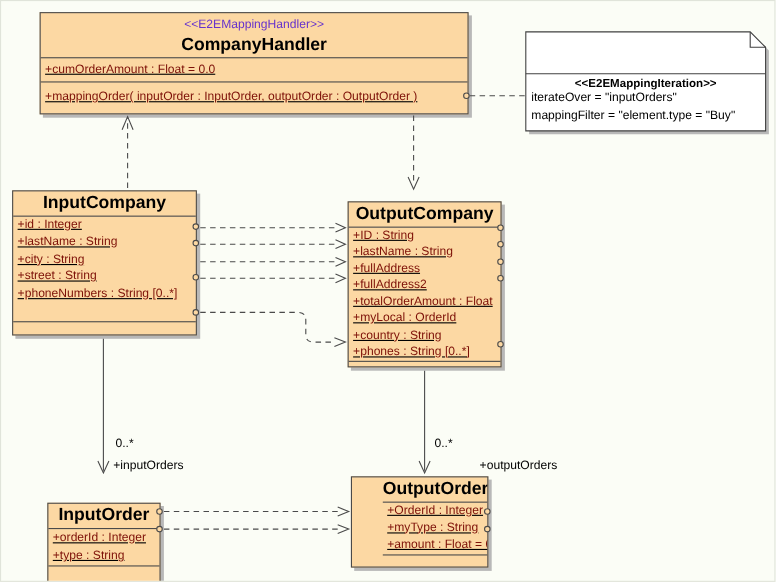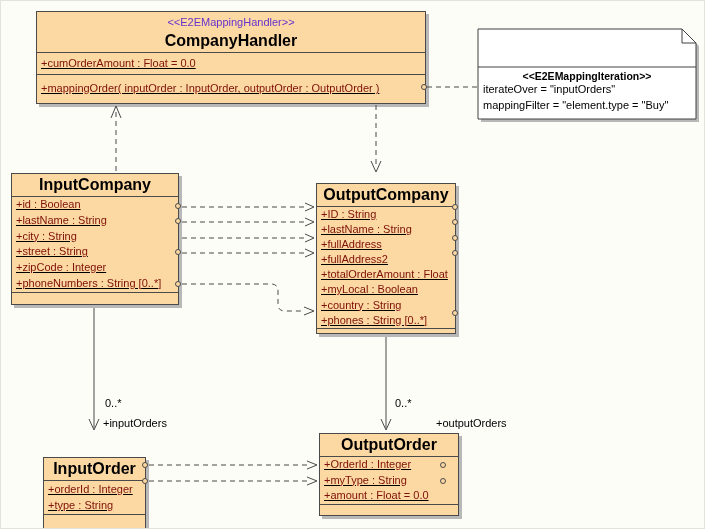--- a/index.html
+++ b/index.html
@@ -81,59 +81,58 @@
     <div class="ops" style="height:29px;line-height:27px;">
       <div class="attr">+mappingOrder( inputOrder : InputOrder, outputOrder : OutputOrder )</div>
     </div>
   </div>
 
   <div class="uml-class" style="left:10px;top:172px;width:168px;height:132px;">
     <div class="hdr" style="height:23px;">
       <div class="cname">InputCompany</div>
     </div>
     <div class="attrs" style="height:95px;line-height:15.8px;">
-      <div class="attr">+id : Boolean</div>
+      <div class="attr">+id : Integer</div>
       <div class="attr">+lastName : String</div>
       <div class="attr">+city : String</div>
       <div class="attr">+street : String</div>
-      <div class="attr">+zipCode : Integer</div>
       <div class="attr">+phoneNumbers : String [0..*]</div>
     </div>
     <div class="ops" style="height:12px;"></div>
   </div>
 
   <div class="uml-class" style="left:315px;top:182px;width:140px;height:151px;">
     <div class="hdr" style="height:23px;">
       <div class="cname">OutputCompany</div>
     </div>
     <div class="attrs" style="height:121px;line-height:15.1px;">
       <div class="attr">+ID : String</div>
       <div class="attr">+lastName : String</div>
       <div class="attr">+fullAddress</div>
       <div class="attr">+fullAddress2</div>
       <div class="attr">+totalOrderAmount : Float</div>
-      <div class="attr">+myLocal : Boolean</div>
+      <div class="attr">+myLocal : OrderId</div>
       <div class="attr">+country : String</div>
       <div class="attr">+phones : String [0..*]</div>
     </div>
     <div class="ops" style="height:13px;"></div>
   </div>
 
   <div class="uml-class" style="left:42px;top:456px;width:103px;height:84px;">
     <div class="hdr" style="height:23px;">
       <div class="cname">InputOrder</div>
     </div>
     <div class="attrs" style="height:33px;line-height:16.4px;">
       <div class="attr">+orderId : Integer</div>
       <div class="attr">+type : String</div>
     </div>
     <div class="ops" style="height:13px;"></div>
   </div>
 
-  <div class="uml-class" style="left:318px;top:432px;width:140px;height:83px;">
+  <div class="uml-class" style="left:318px;top:432px;width:125px;height:83px;padding-left:28px;">
     <div class="hdr" style="height:23px;">
       <div class="cname">OutputOrder</div>
     </div>
     <div class="attrs" style="height:47px;line-height:15.7px;">
       <div class="attr">+OrderId : Integer</div>
       <div class="attr">+myType : String</div>
       <div class="attr">+amount : Float = 0.0</div>
     </div>
     <div class="ops" style="height:10px;"></div>
   </div>

